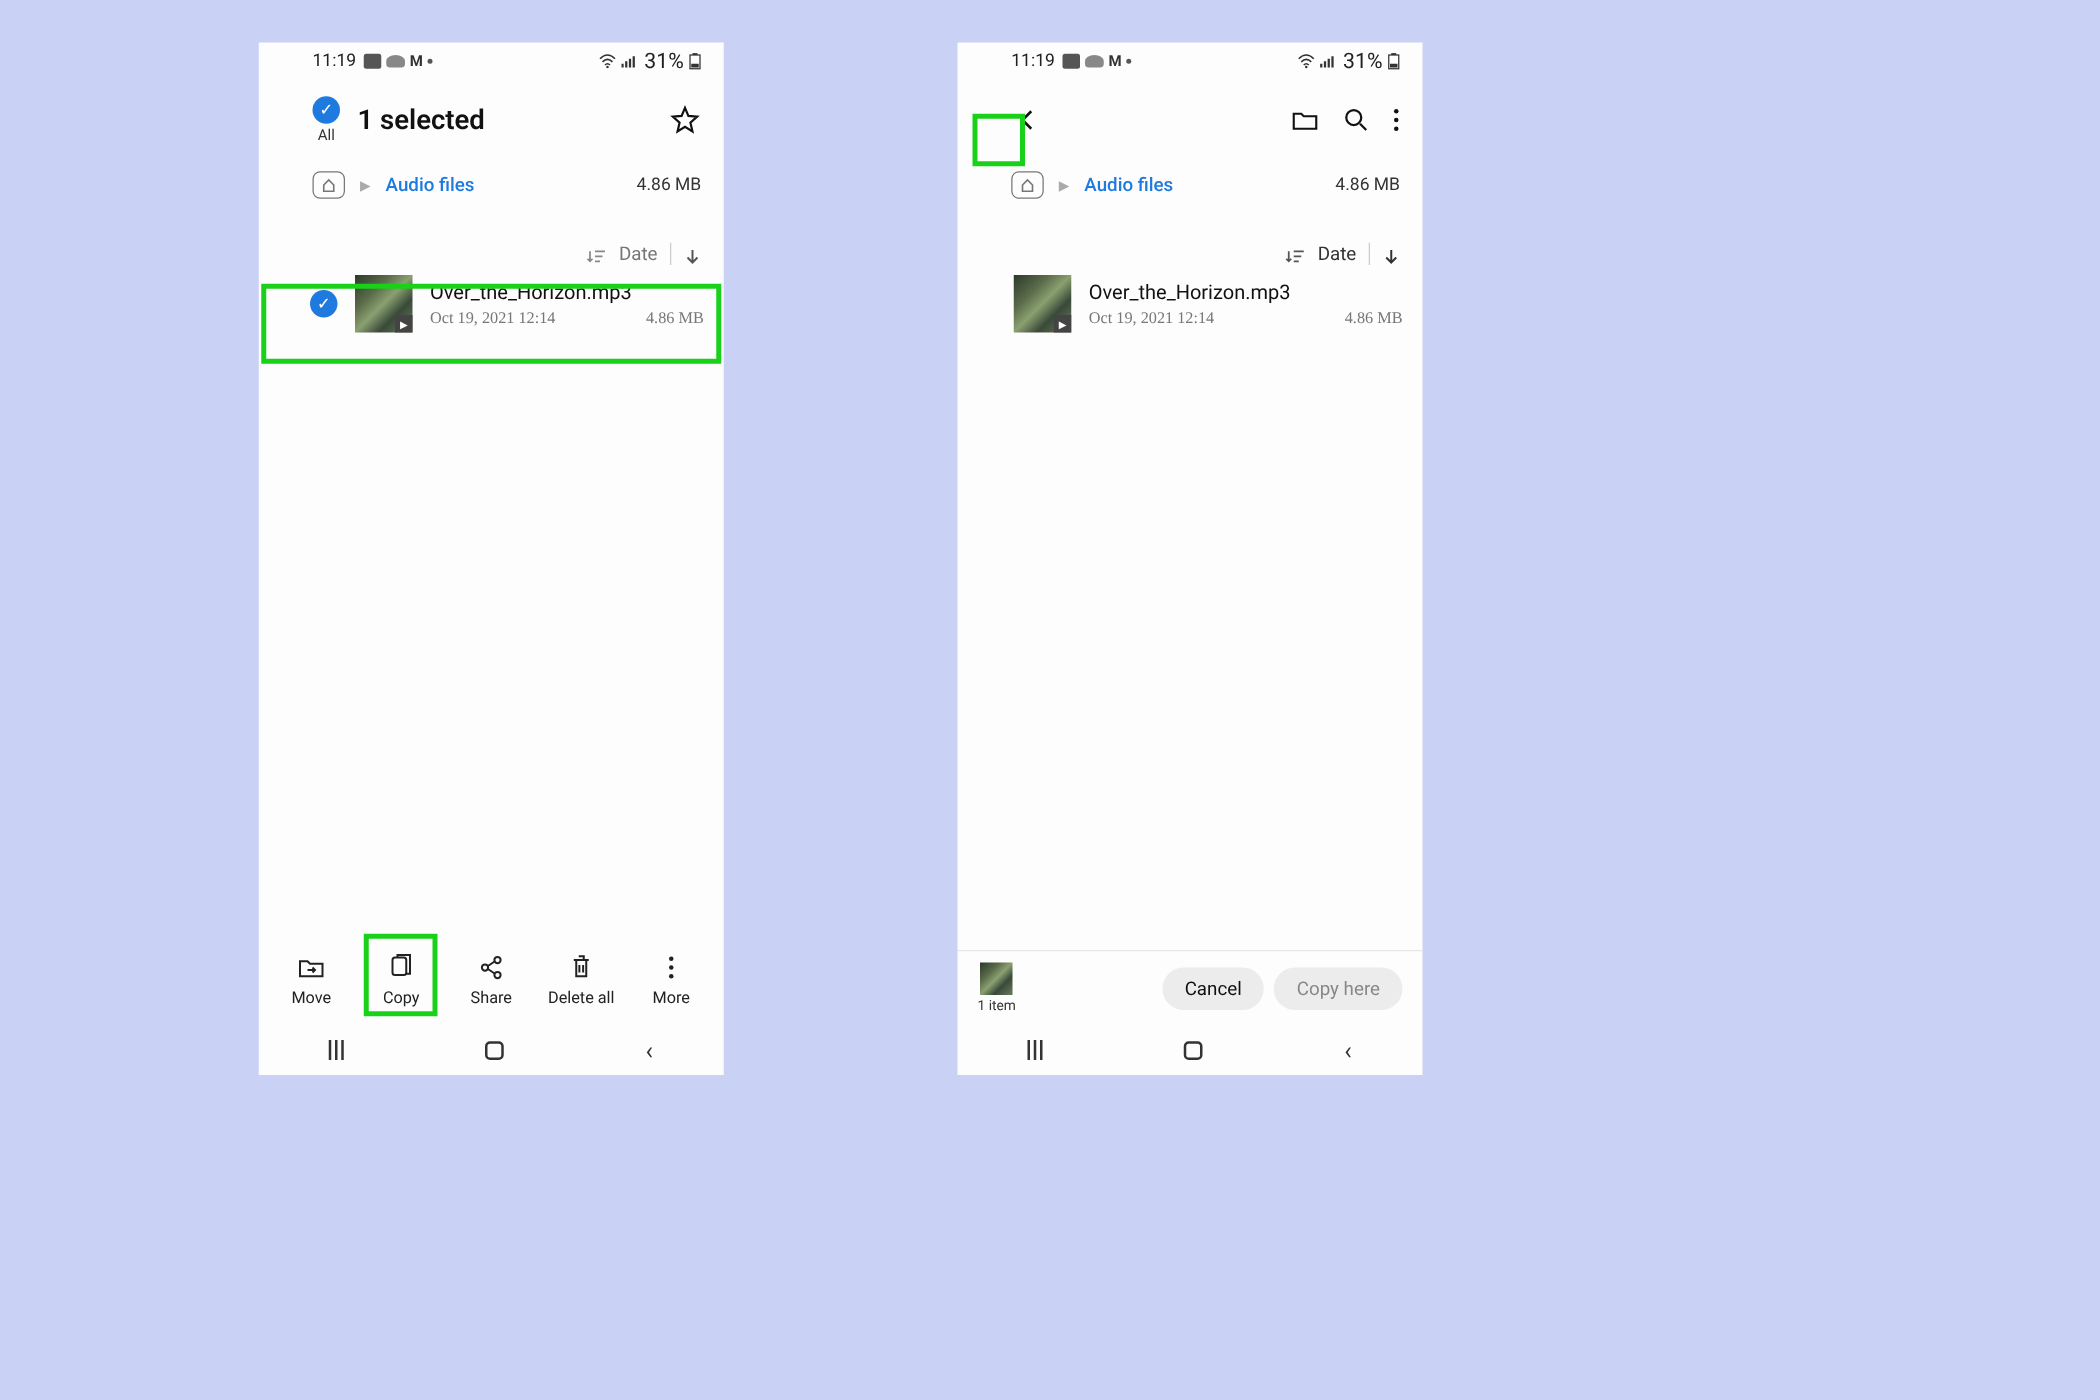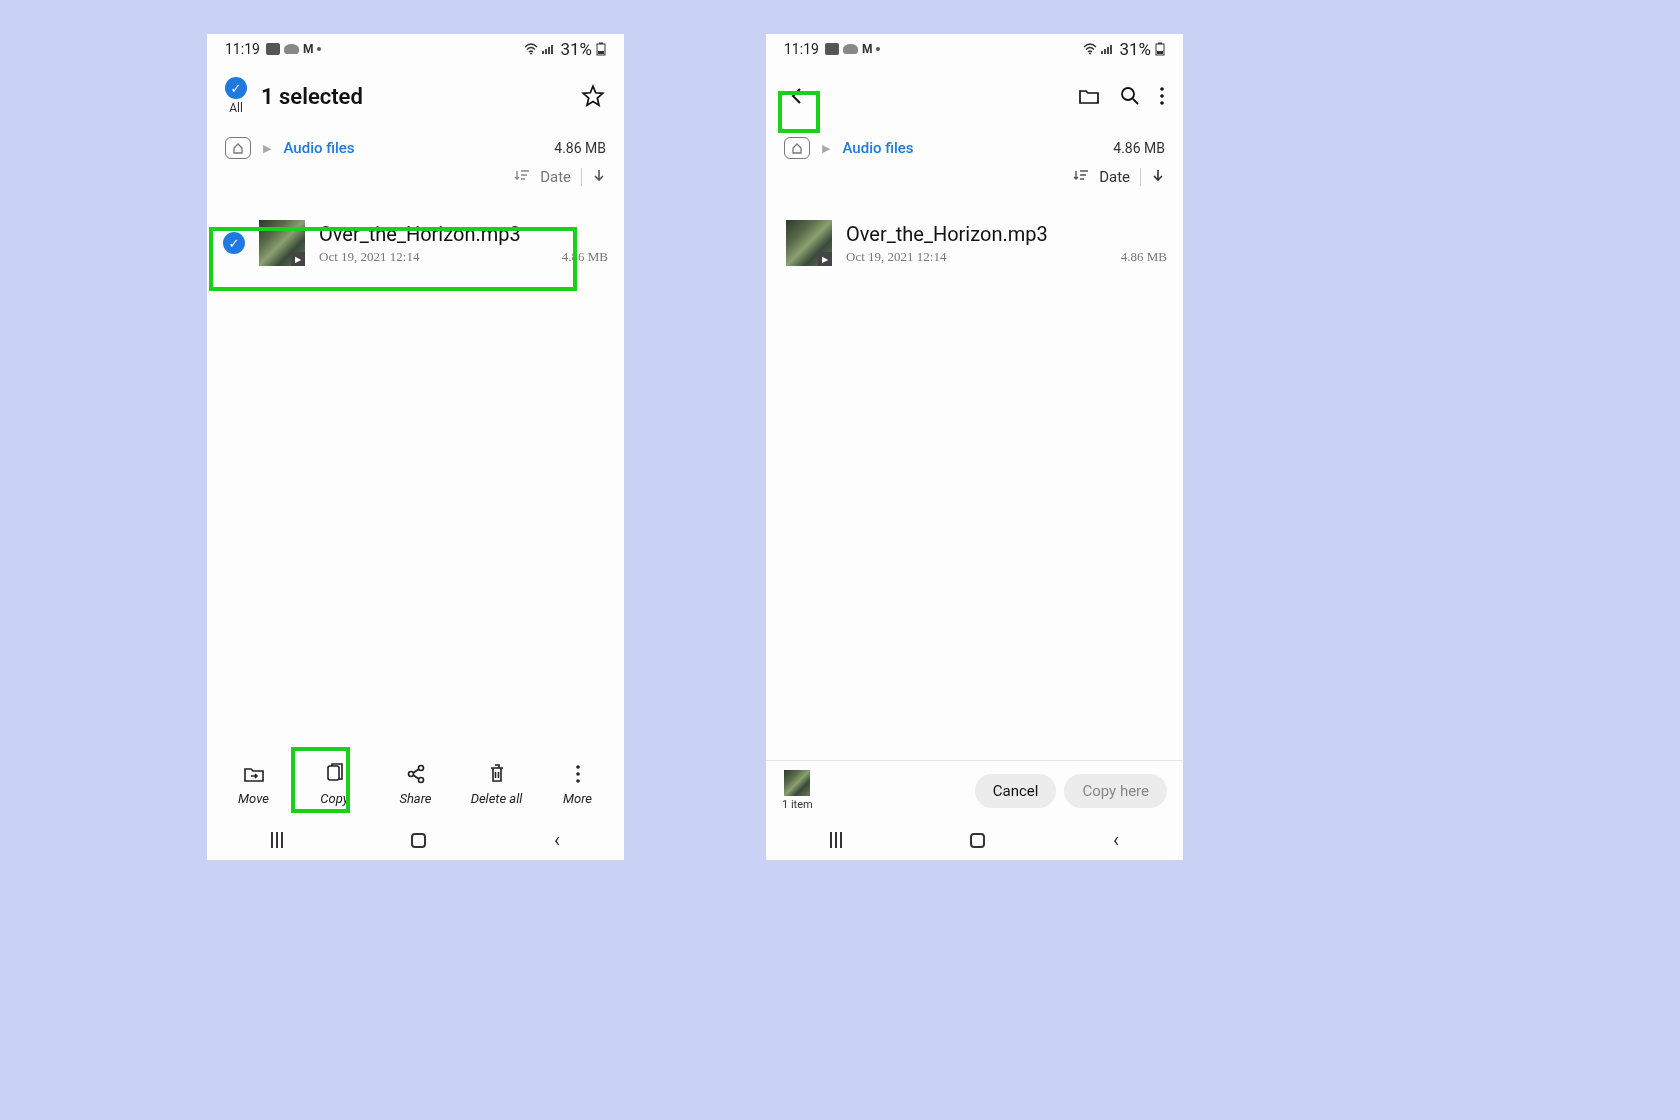--- a/index.html
+++ b/index.html
@@ -5,24 +5,25 @@
   * { box-sizing: border-box; margin: 0; padding: 0; }
   body {
     background: #c9d1f5;
     width: 1680px;
     height: 1120px;
     font-family: -apple-system, BlinkMacSystemFont, "Segoe UI", Roboto, sans-serif;
     position: relative;
   }
   .phone {
     position: absolute;
-    width: 417px;
+    width: 372px;
     height: 826px;
     background: #fdfdfd;
     top: 34px;
+    padding-left: 25px;
   }
   .phone-left { left: 207px; }
   .phone-right { left: 766px; }
 
   
   .status-bar {
     height: 30px;
     display: flex;
     align-items: center;
     padding: 0 18px;
@@ -72,21 +73,21 @@
     width:26px; height:22px; border:1.5px solid #777; border-radius:6px;
     display:flex; align-items:center; justify-content:center;
   }
   .bc-caret { color:#aaa; font-size:11px; }
   .bc-link { color:#1f7ae0; font-weight:500; }
   .bc-size { margin-left:auto; color:#333; font-size:14px; }
 
   
   .sort-row {
     height: 44px;
-    display:flex; align-items:flex-start; justify-content:flex-end;
+    display:flex; align-items:flex-end; justify-content:flex-end;
     padding: 0 18px; gap: 10px; color:#777; font-size:15px;
   }
   .sort-sep { width:1px; height:18px; background:#ccc; }
 
   
   .file-row {
     display:flex; align-items:center;
     padding: 8px 16px; gap: 14px; position:relative;
   }
   .file-check { width:22px; height:22px; border-radius:50%; background:#1f7ae0;
@@ -95,37 +96,37 @@
     width: 46px; height: 46px; position:relative; flex-shrink:0;
     background: linear-gradient(135deg,#2a3a2a 0%, #5a6a4a 30%, #8aa070 50%, #3a4a3a 70%, #6a7a5a 100%);
   }
   .thumb.small { width:26px; height:26px; }
   .thumb .play-badge {
     position:absolute; right:0; bottom:0; width:14px; height:14px;
     background:#444; display:flex; align-items:center; justify-content:center;
     color:#fff; font-size:8px;
   }
   .file-info { flex:1; display:flex; flex-direction:column; gap:3px; min-width:0; }
-  .file-name { font-size:20px; color:#111; }
+  .file-name { font-size:16px; color:#111; }
   .file-sub { display:flex; justify-content:space-between; font-size:13px; color:#777;font-family:Liberation Serif, serif; }
 
   .highlight-box {
     position:absolute; border:4px solid #19d119; pointer-events:none;
   }
 
   
   .action-bar {
     position:absolute; bottom:40px; left:0; right:0;
     height: 72px;
     display:flex; justify-content:space-around; align-items:center;
     padding: 0 6px;
   }
   .action-btn {
     display:flex; flex-direction:column; align-items:center; gap:6px;
-    font-size:13px; color:#222; width:62px;font-style:italic;
+    font-size:13px; color:#222; width:62px;
   }
   .action-icon { width:22px; height:22px; display:flex; align-items:center; justify-content:center; }
 
   
   .copy-bar {
     position:absolute; bottom:40px; left:0; right:0;
     height: 60px; border-top:1px solid #e6e6e6;
     display:flex; align-items:center; padding: 0 16px; gap:12px;
   }
   .copy-thumb-group { display:flex; flex-direction:column; align-items:center; gap:2px; }

